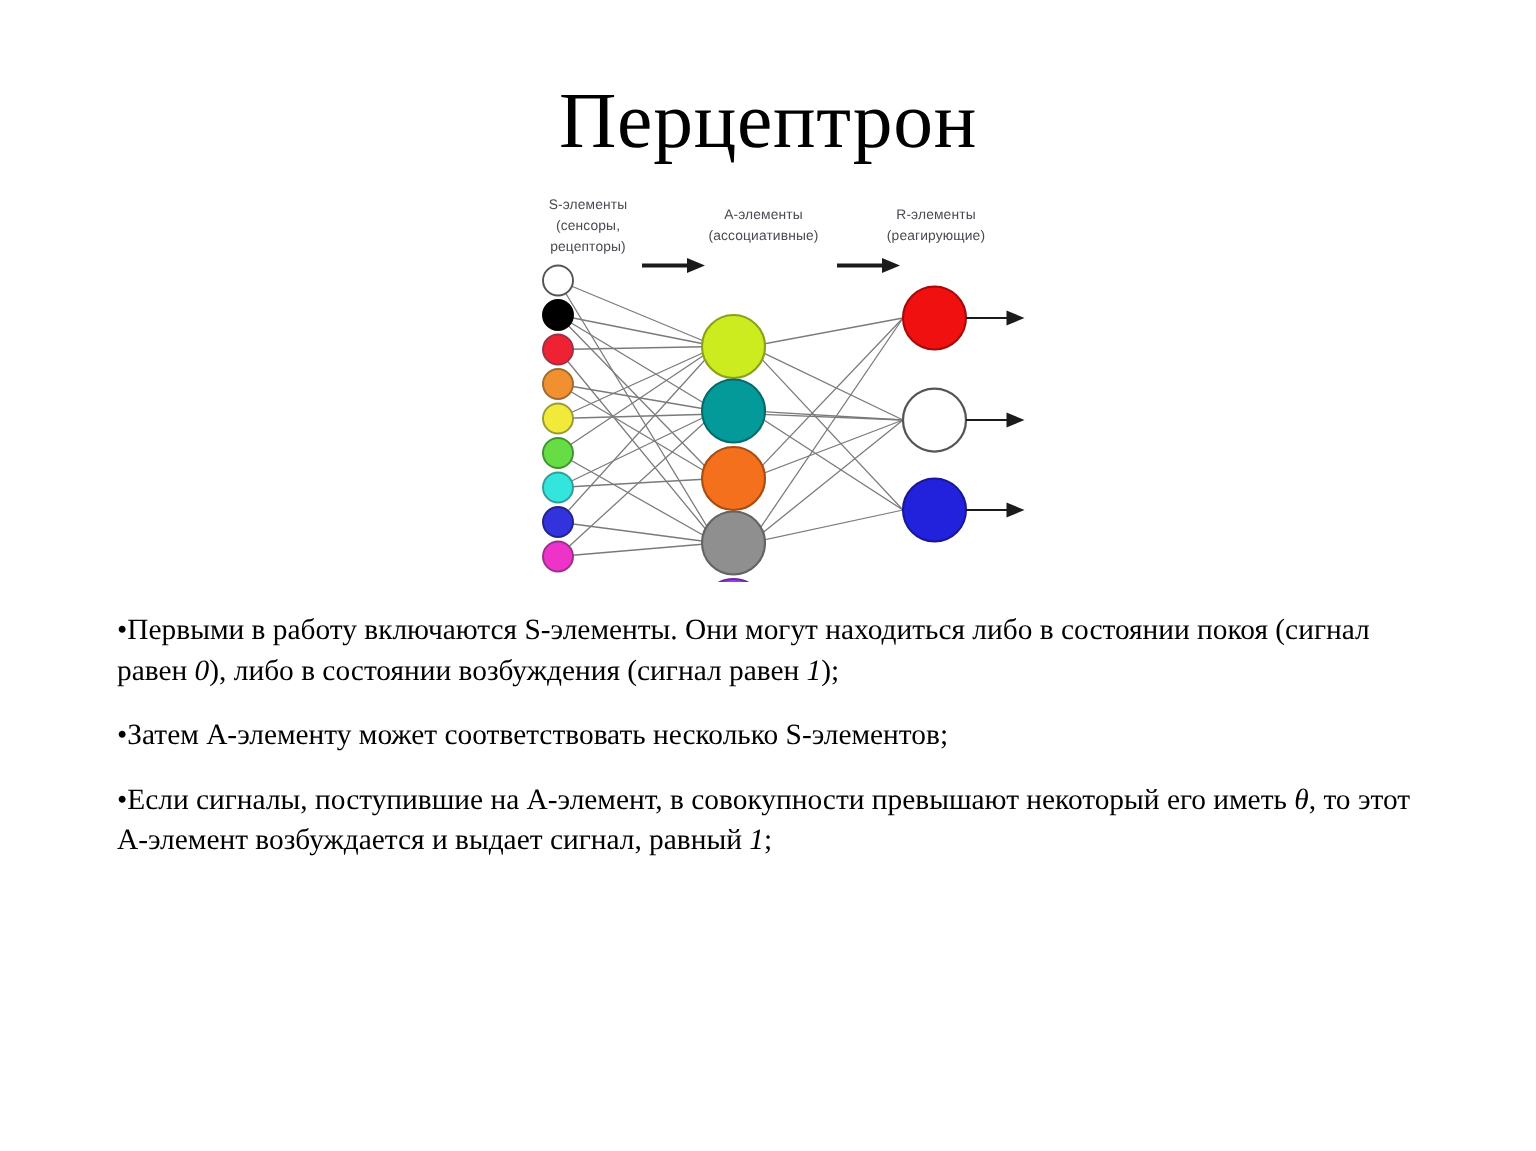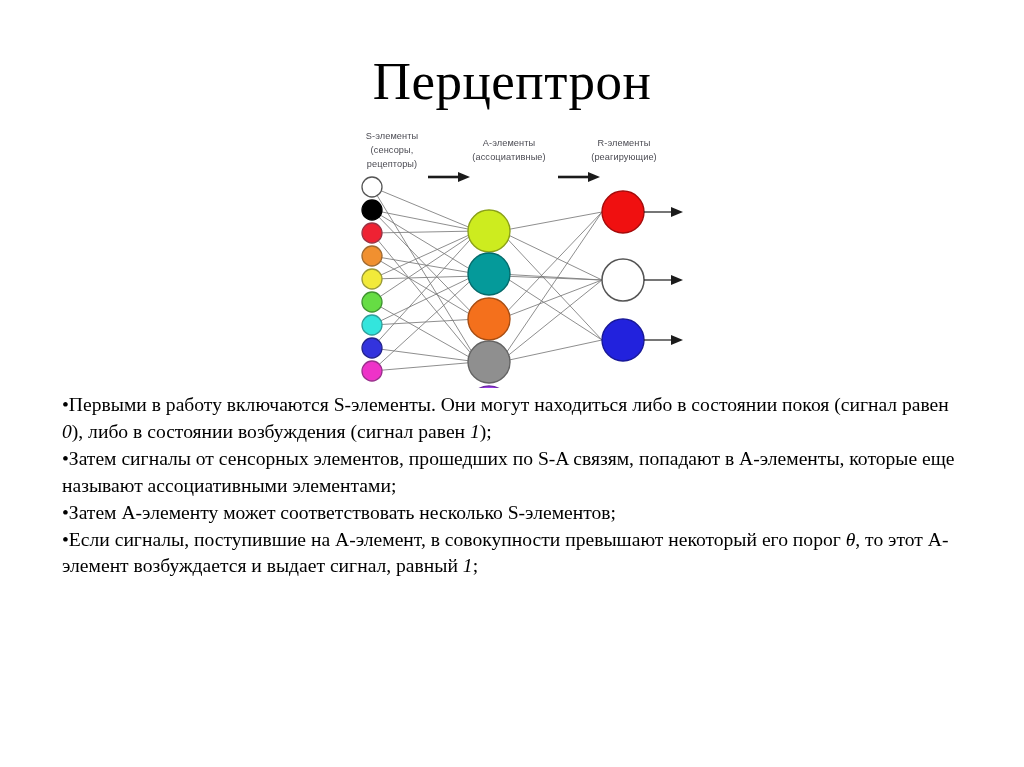--- a/index.html
+++ b/index.html
@@ -65,21 +65,21 @@
     left: 62px;
     top: 392px;
     width: 905px;
     font-family: "Liberation Serif", "DejaVu Serif", serif;
     font-size: 19.6px;
     line-height: 26.9px;
     color: #000000;
     text-align: left;
   }
   .bullet-para {
-    margin: 0;
+    margin: 16px;
     padding: 0;
     text-indent: 0;
   }
   .it {
     font-style: italic;
   }
 </style>
 </head>
 <body>
 
@@ -188,18 +188,17 @@
           <line x1="314" y1="216" x2="346" y2="216" stroke="#1b1b1b" stroke-width="1.2"></line>
           <polygon points="341,211 353,216 341,221" fill="#1b1b1b"></polygon>
         </g>
       </g>
 
     </svg>
   </div>
 
   <div id="body-text">
     <p class="bullet-para"><span>•Первыми в работу включаются S-элементы. Они могут находиться либо в состоянии покоя (сигнал равен </span><span class="it">0</span><span>), либо в состоянии возбуждения (сигнал равен </span><span class="it">1</span><span>);</span></p>
-    <p class="bullet-para"><span>•Затем сигналы от сенсорных элементов, прошедших по S-A связям, попадают в A-элементы, которые еще называют ассоциативными элементами;</span></p>
     <p class="bullet-para"><span>•Затем A-элементу может соответствовать несколько S-элементов;</span></p>
-    <p class="bullet-para"><span>•Если сигналы, поступившие на A-элемент, в совокупности превышают некоторый его порог </span><span class="it">θ</span><span>, то этот A-элемент возбуждается и выдает сигнал, равный </span><span class="it">1</span><span>;</span></p>
+    <p class="bullet-para"><span>•Если сигналы, поступившие на A-элемент, в совокупности превышают некоторый его иметь </span><span class="it">θ</span><span>, то этот A-элемент возбуждается и выдает сигнал, равный </span><span class="it">1</span><span>;</span></p>
   </div>
 
 </div>
 
 </body></html>

